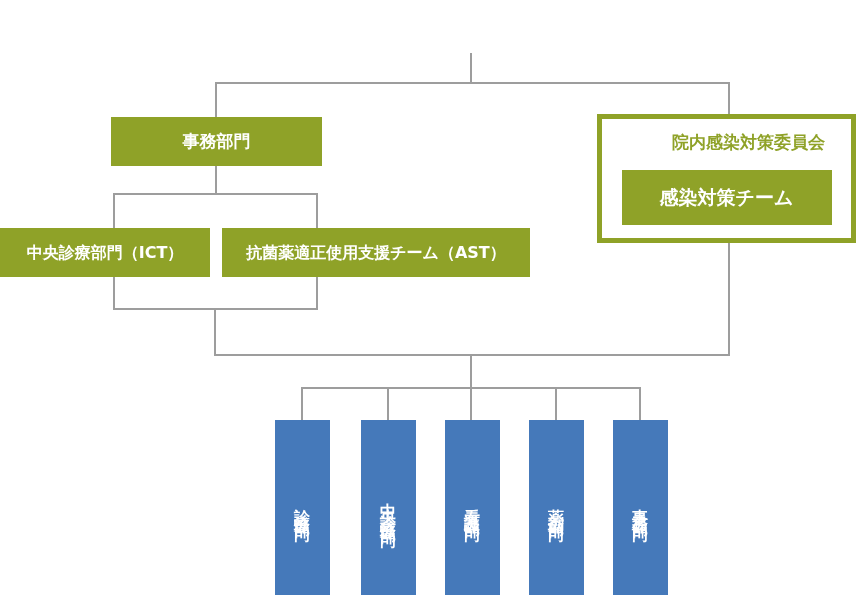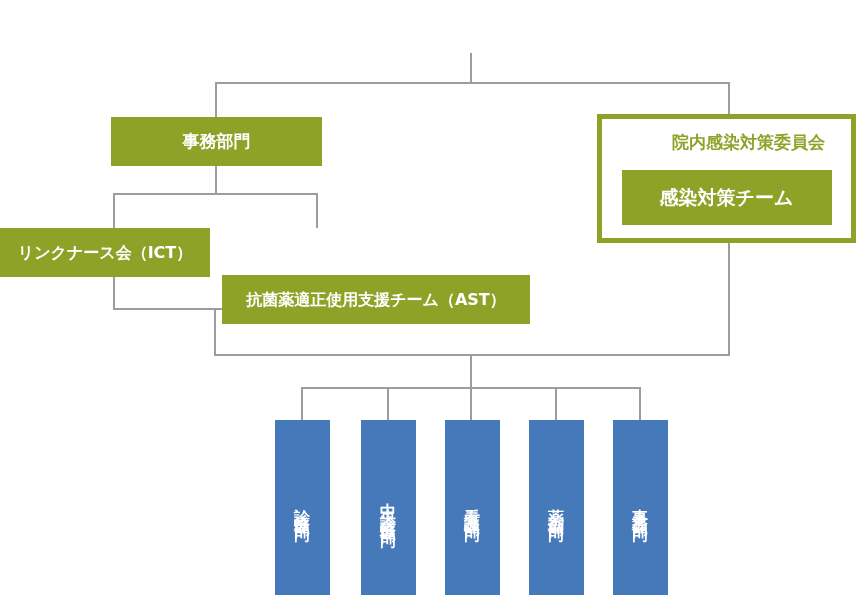--- a/index.html
+++ b/index.html
@@ -25,21 +25,21 @@
     padding:12px 0 13px 0;
   }
   .committee-title{
     color:var(--green,#8fa228);font-weight:bold;font-size:17px;text-align:center;padding-left:44px;
   }
   .link-nurse{
     position:static;width:210px;height:55px;font-size:19px;
     display:flex;align-items:center;justify-content:center;
   }
   .ict{left:0;top:228px;width:210px;height:49px;font-size:16px;}
-  .ast{left:222px;top:228px;width:308px;height:49px;font-size:16px;margin-top:47px;}
+  .ast{left:222px;top:228px;width:308px;height:49px;font-size:16px;}
   .dept-box{top:420px;width:55px;height:175px;}
   .vtext{
     writing-mode:vertical-rl;text-orientation:upright;
     letter-spacing:6px;font-size:16px;font-weight:bold;color:#ffffff;
   }
 </style>
 </head>
 <body>
 
 <div class="canvas">
@@ -67,21 +67,21 @@
   <div class="line" style="left:639px;top:389px;width:2px;height:31px;"></div>
 
 
   <div class="box green dept">事務部門</div>
 
   <div class="committee">
     <div class="committee-title">院内感染対策委員会</div>
     <div class="box green link-nurse">感染対策チーム</div>
   </div>
 
-  <div class="box green ict">リンクナース会（ICT）</div>
+  <div class="box green ict">中央診療部門（ICT）</div>
 
   <div class="box green ast">抗菌薬適正使用支援チーム（AST）</div>
 
   <div class="box blue dept-box" style="left:275px;">
     <span class="vtext">診療部門</span>
   </div>
   <div class="box blue dept-box" style="left:361px;">
     <span class="vtext">中央診療部門</span>
   </div>
   <div class="box blue dept-box" style="left:445px;">

